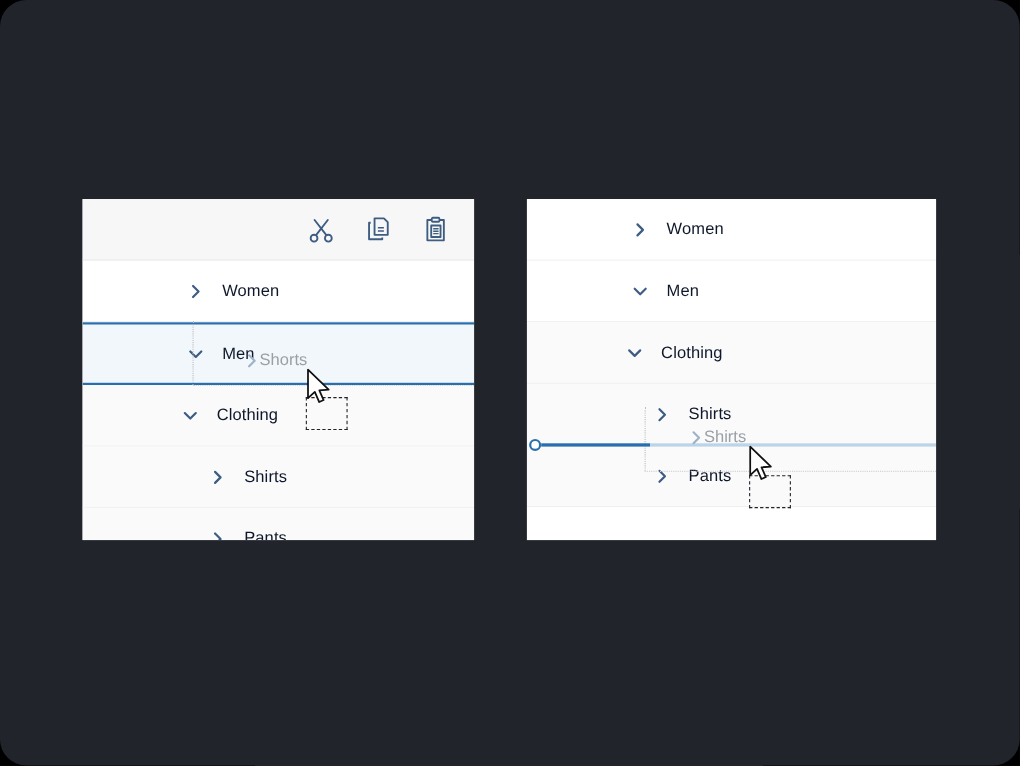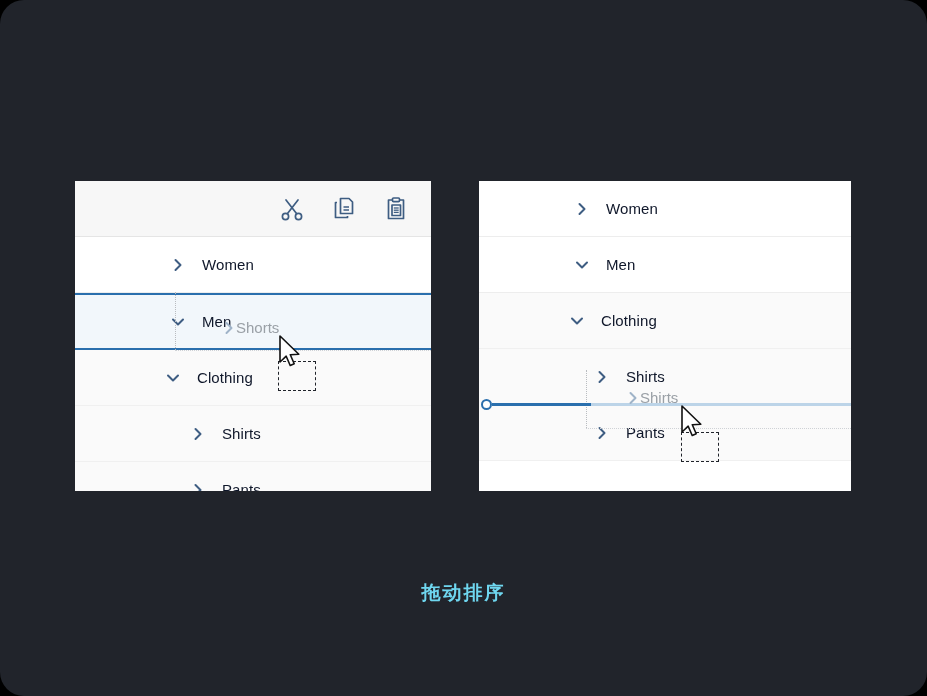--- a/index.html
+++ b/index.html
@@ -355,17 +355,16 @@
 
   </div>
 
   <div class="dragbox" style="left:681px; top:432px;"></div>
   <div class="cursor" style="left:680px; top:405px;">
     <svg width="26" height="36" viewBox="0 0 26 36">
       <path d="M2,1 L2,27 L8.2,21.2 L12.2,30.5 L16.2,28.7 L12.3,19.8 L20.8,19.2 Z" fill="#ffffff" stroke="#111111" stroke-width="1.6" stroke-linejoin="round"></path>
     </svg>
   </div>
 
-  <div class="caption" style="top:580px;">拖动排序</div>
 
   <div class="watermark"></div>
 
 </div>
 
 </body></html>

